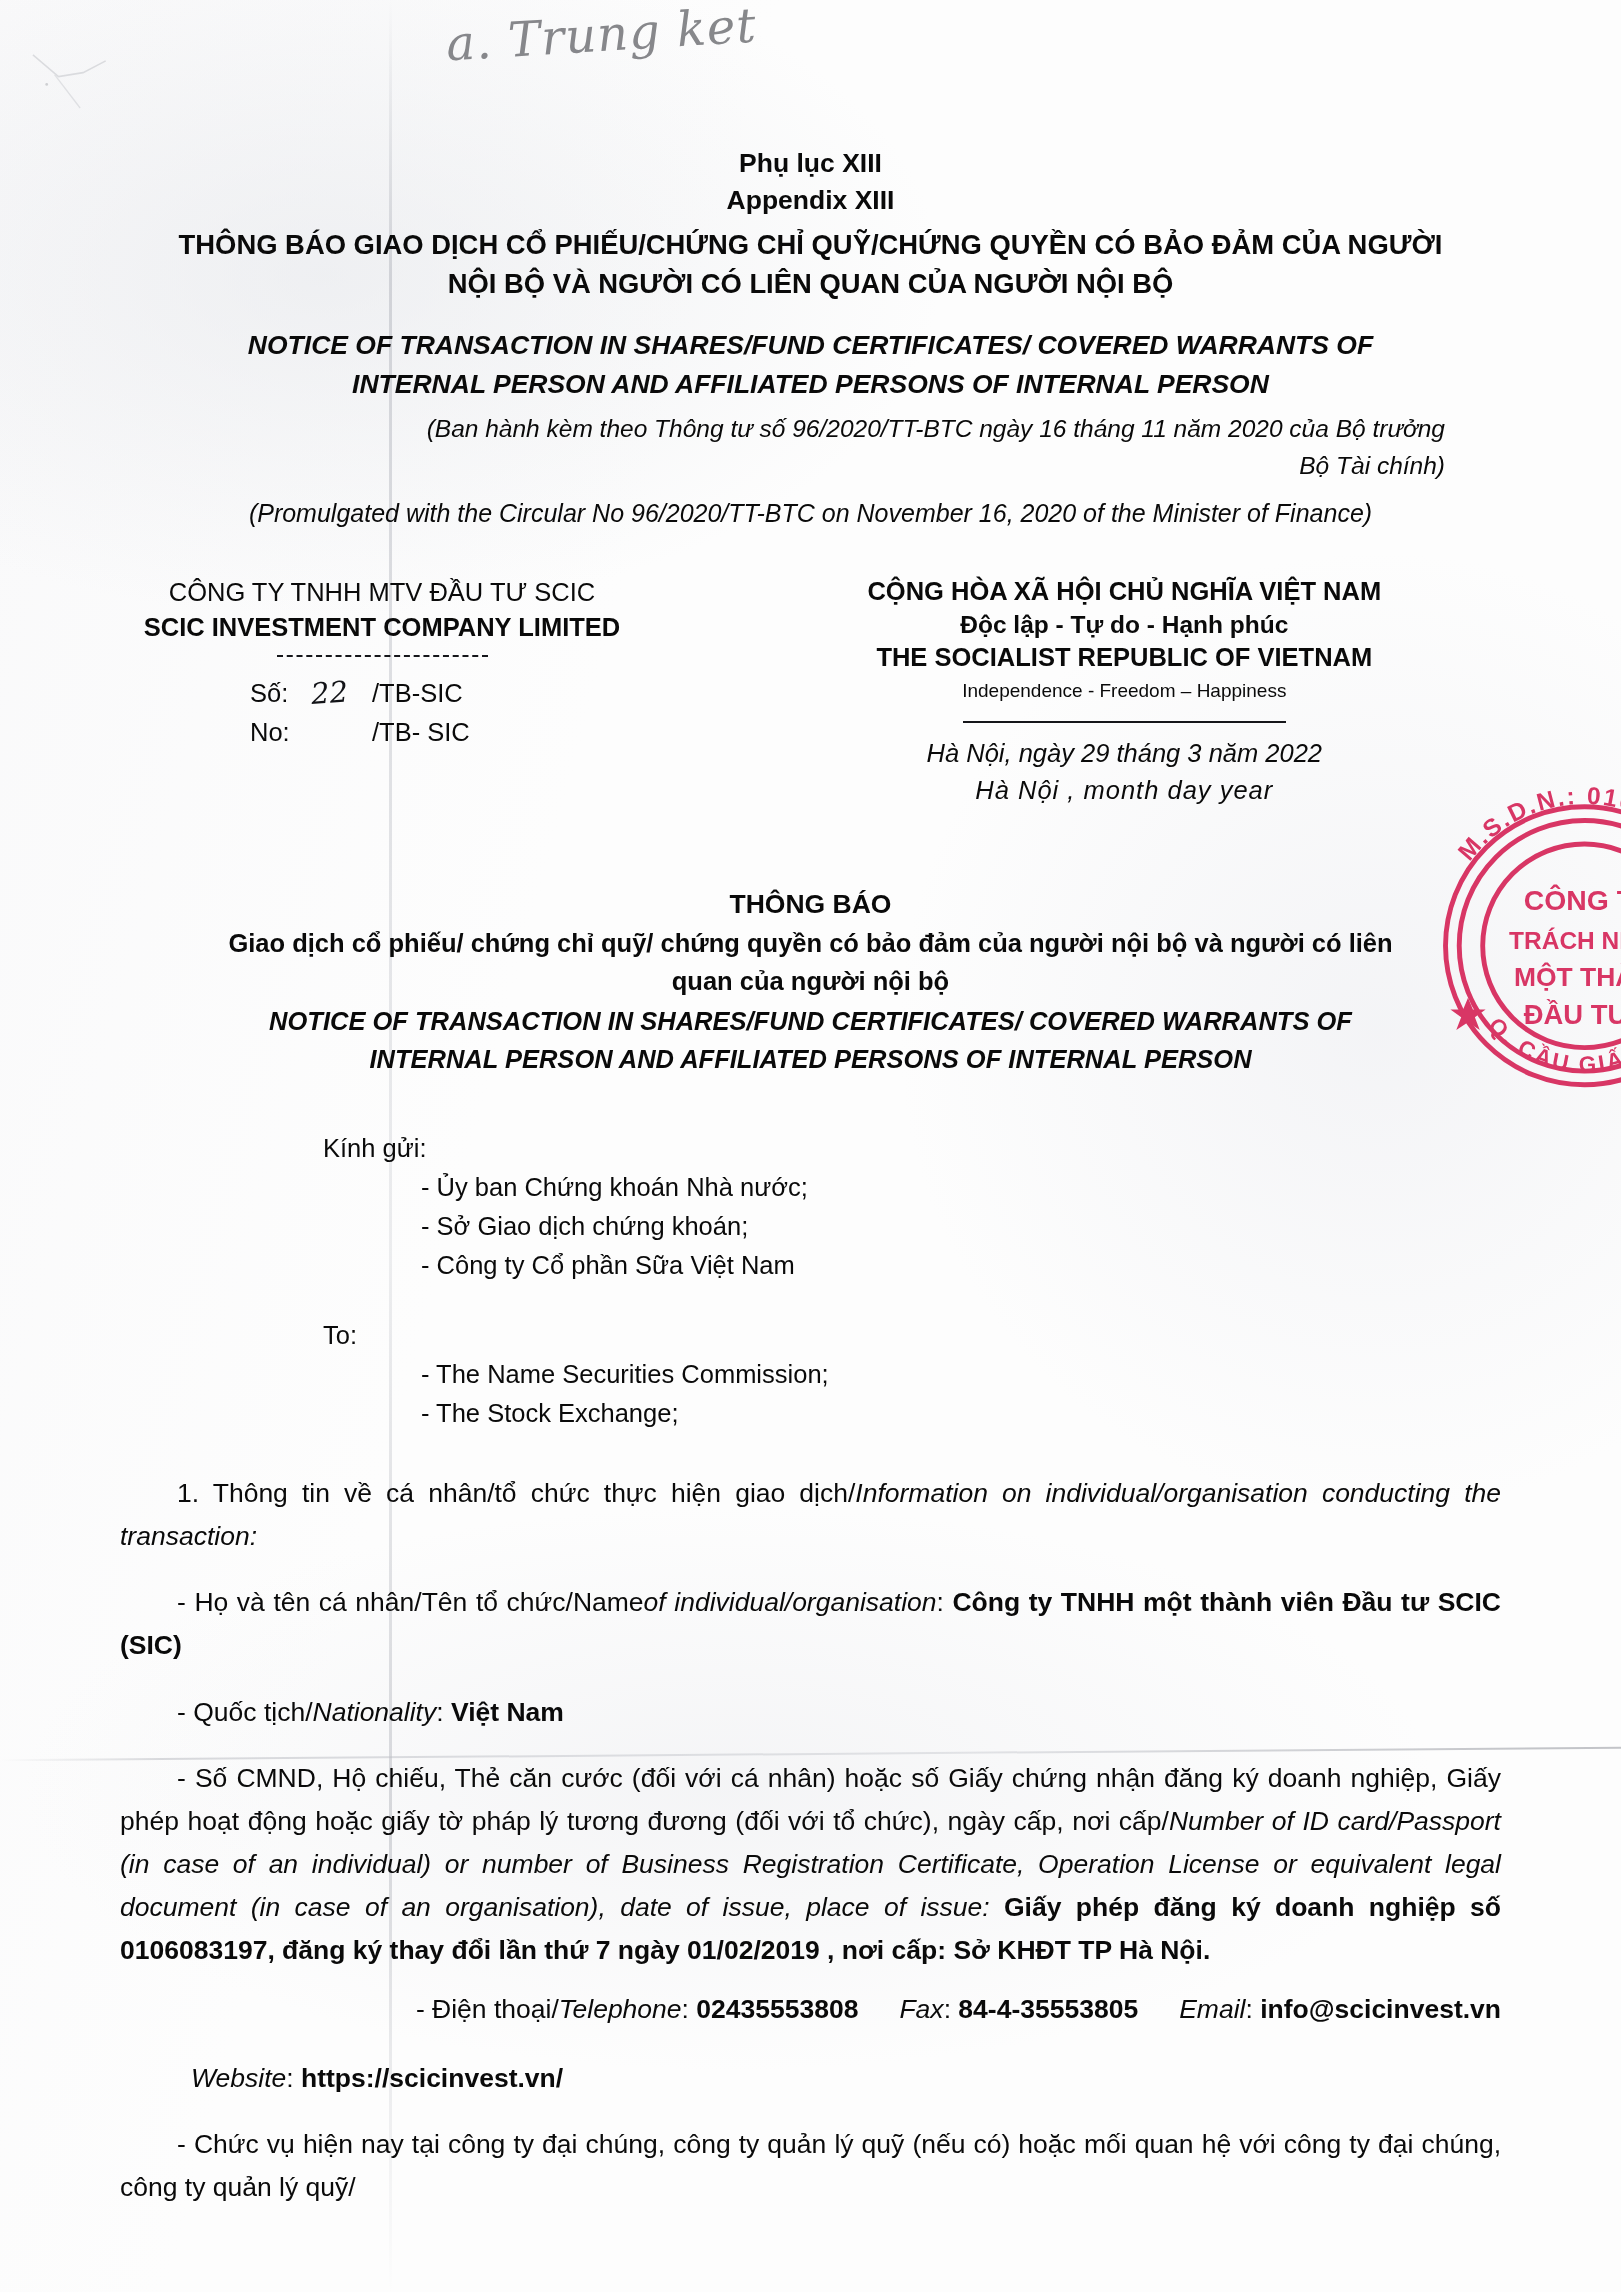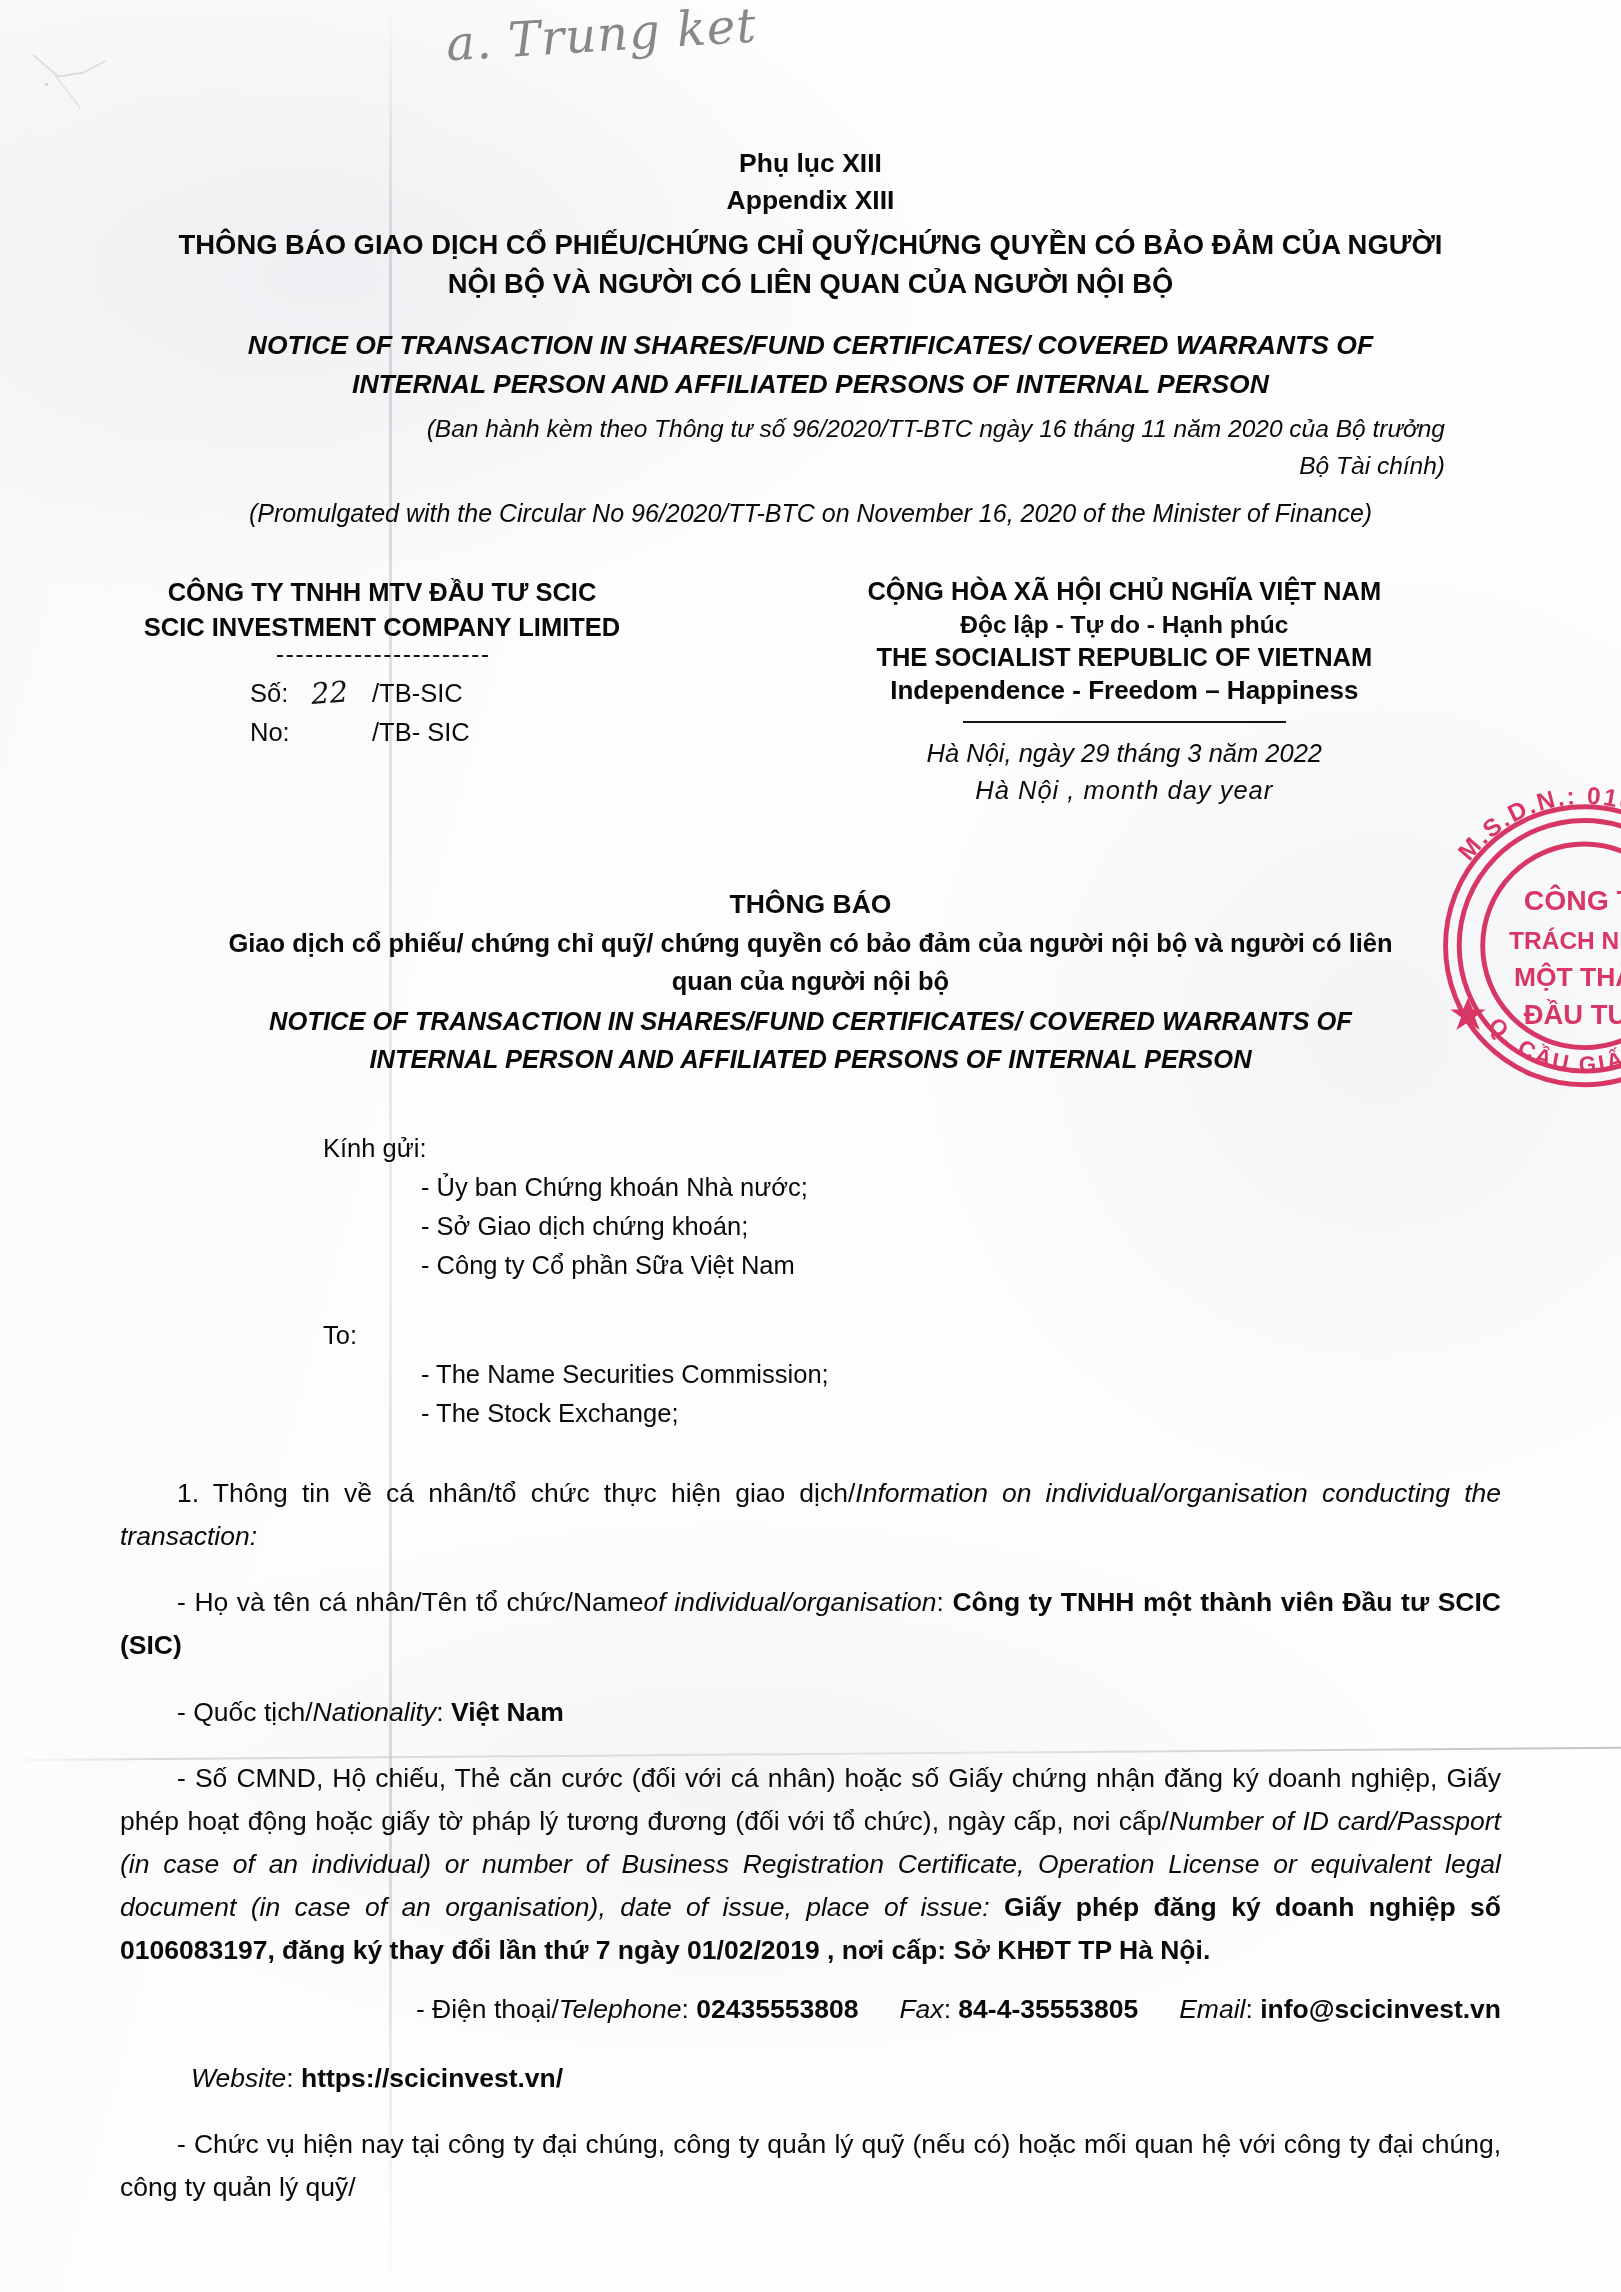--- a/index.html
+++ b/index.html
@@ -103,40 +103,40 @@
     padding: 0 108px;
     margin-top: 11px;
   }
 
   
   .letterhead {
     display: flex; margin-top: 43px; padding: 0 78px;
   }
   .lh-left { width: 608px; text-align: center; }
   .lh-right { flex: 1; text-align: center; padding-left: 19.6px;}
-  .lh-org1 { font-size: 25.5px; font-weight: bold; line-height: 35px; }
+  .lh-org1 { font-size: 25.5px; font-weight: normal; line-height: 35px; }
   .lh-org2 { font-size: 25.5px; font-weight: bold; line-height: 35px; }
   .lh-rule-short {
     width: 211px; height: 0; margin: 9.8px auto 0 auto;
     border-top: 2.9px dashed #15161a;
   }
   .lh-numbers { margin-top: 15.7px; text-align: left; padding-left: 172px; }
   .lh-num-row { font-size: 25.5px; line-height: 39px; white-space: nowrap; }
   .lh-num-label { display: inline-block; width: 61px; }
   .lh-num-hand {
     font-family: "DejaVu Serif", serif; font-style: italic;
     font-size: 29px; display: inline-block; width: 61px;
     transform: rotate(-4deg); color: #121317;
   }
   .lh-num-blank { display: inline-block; width: 61px; }
 
   .nat1 { font-size: 25.5px; font-weight: bold; line-height: 33px; }
   .nat2 { font-size: 24.5px; font-weight: bold; line-height: 33px; }
   .nat3 { font-size: 25.5px; font-weight: bold; line-height: 33px; }
-  .nat4 { font-size: 26px; font-weight: bold; line-height: 33px; }
+  .nat4 { font-size: 19px; font-weight: normal; line-height: 33px; }
   .lh-rule-long {
     width: 323px; height: 0; margin: 13.7px auto 0 auto;
     border-top: 2px solid #15161a;
   }
   .lh-date { font-size: 25.5px; font-style: italic; line-height: 37px; margin-top: 11.8px; }
   .lh-date-en { font-size: 25.5px; font-style: italic; line-height: 37px; letter-spacing: 1px; }
 
   
   .notice-block { text-align: center; margin-top: 76px; padding: 0 108px; }
   .n-thongbao { font-size: 26.5px; font-weight: bold; line-height: 39px; }

